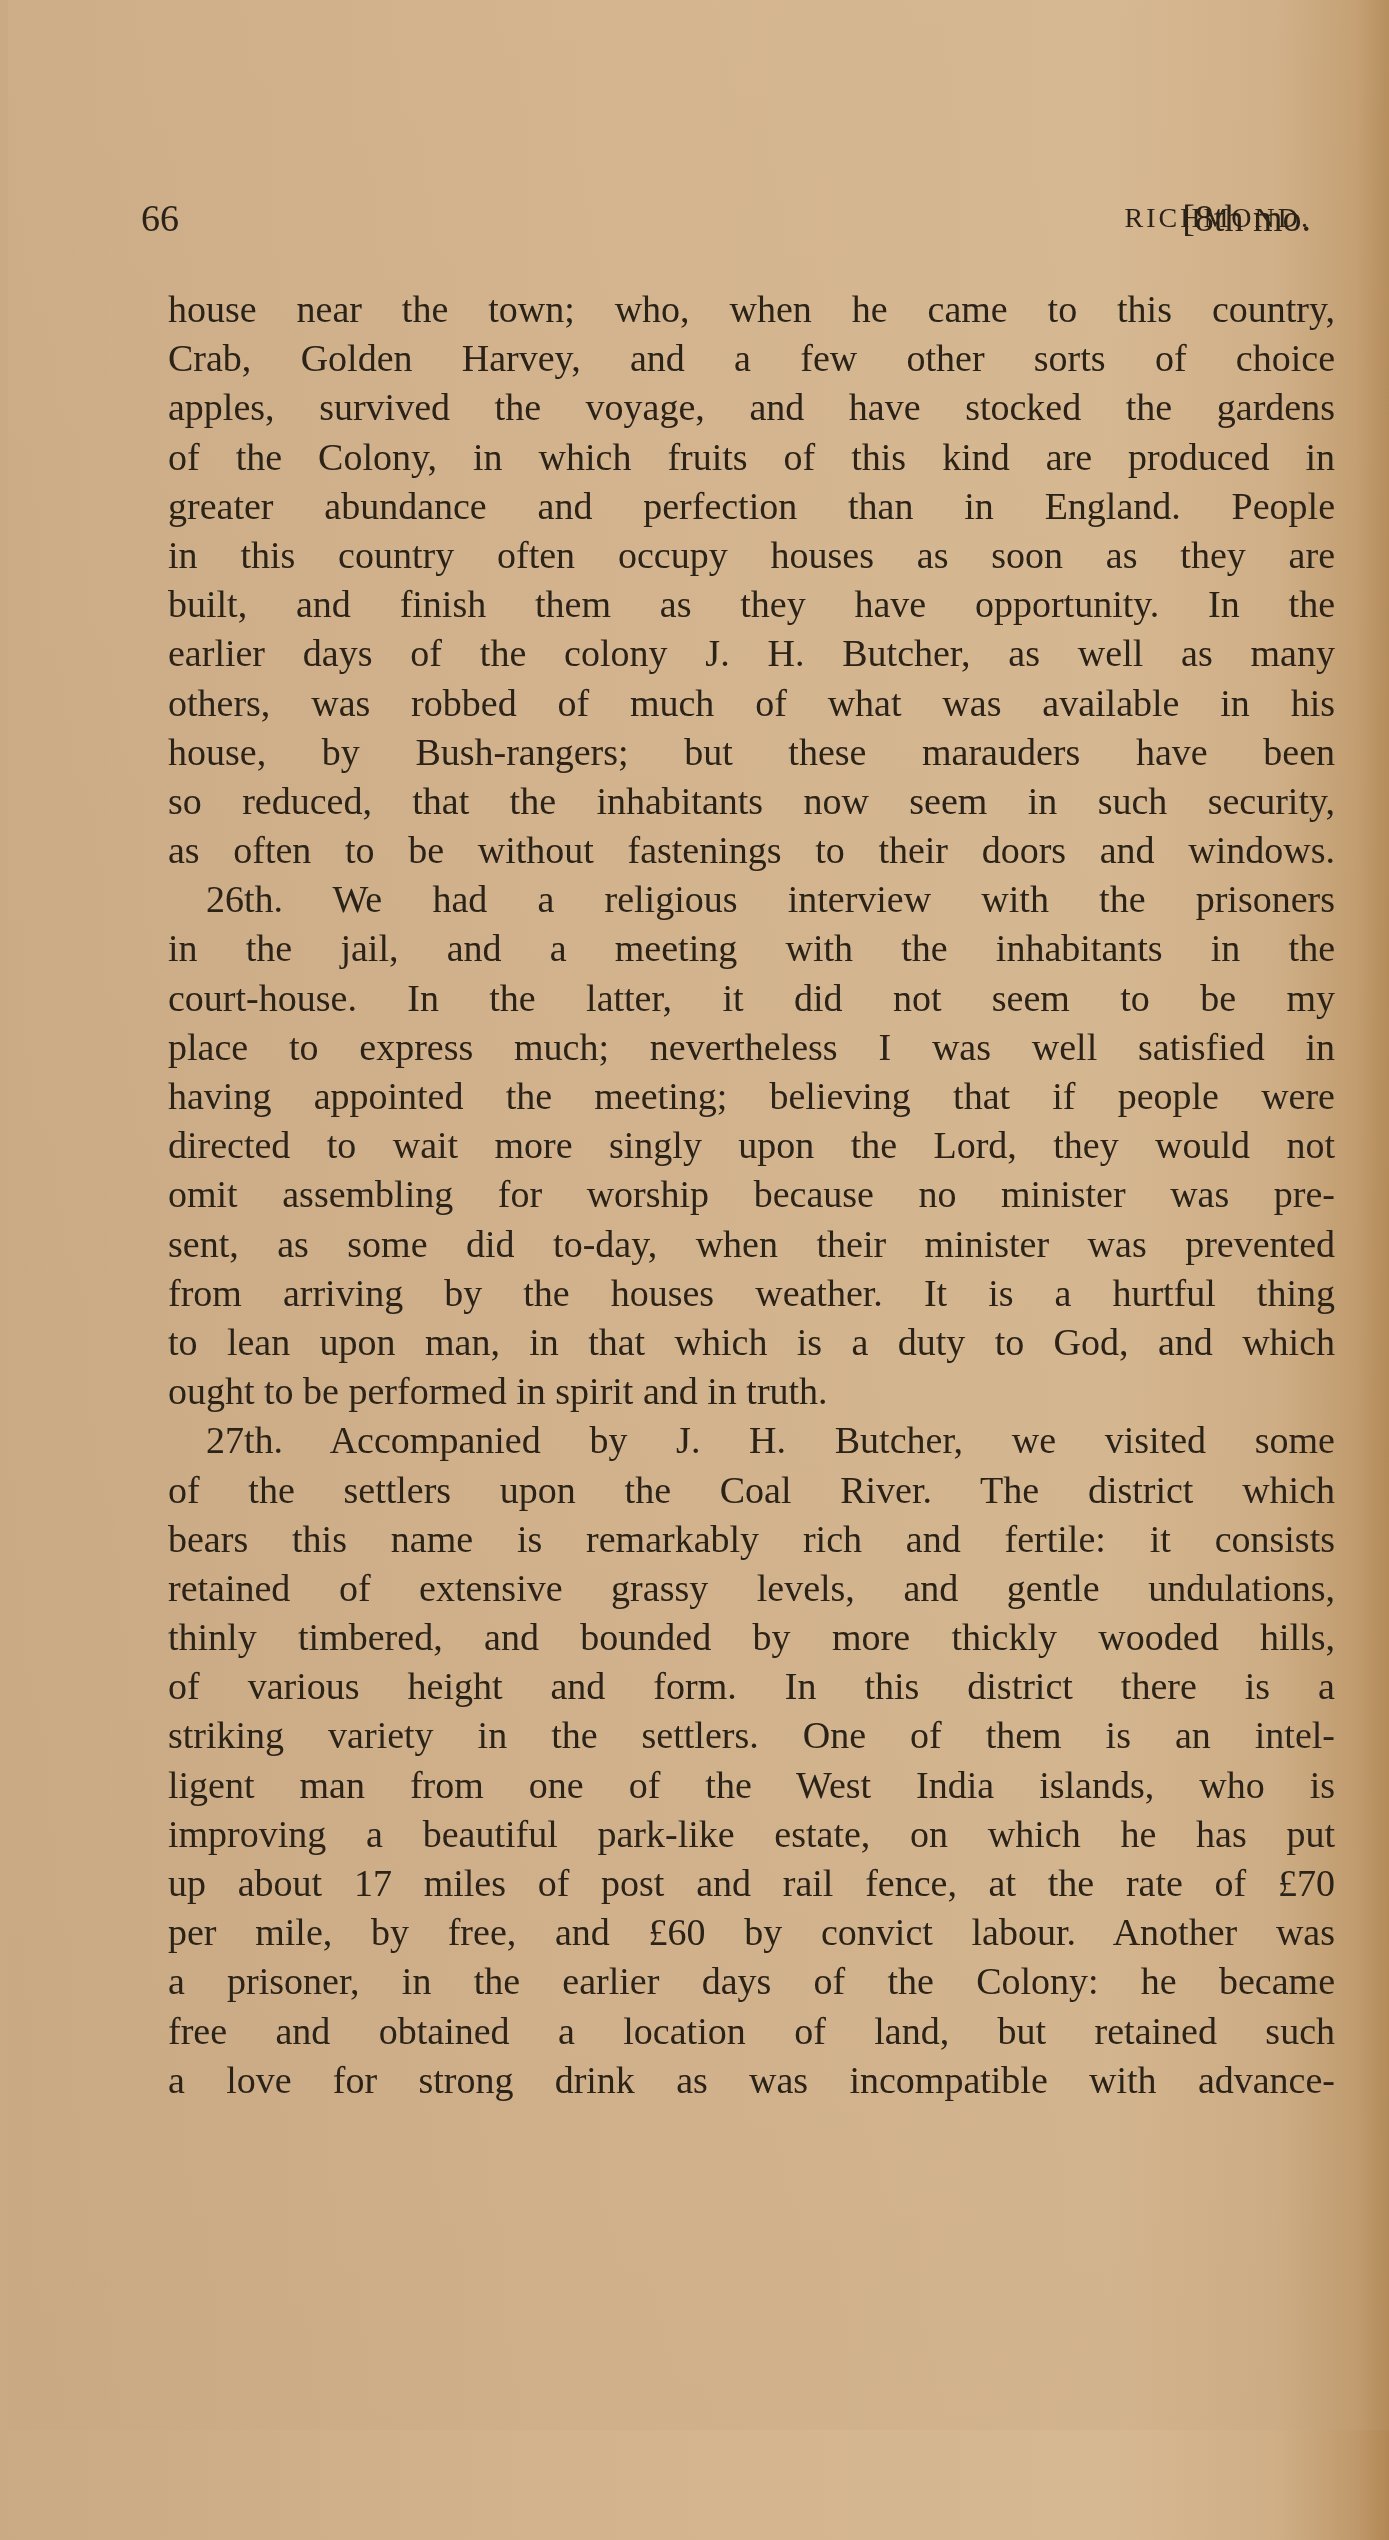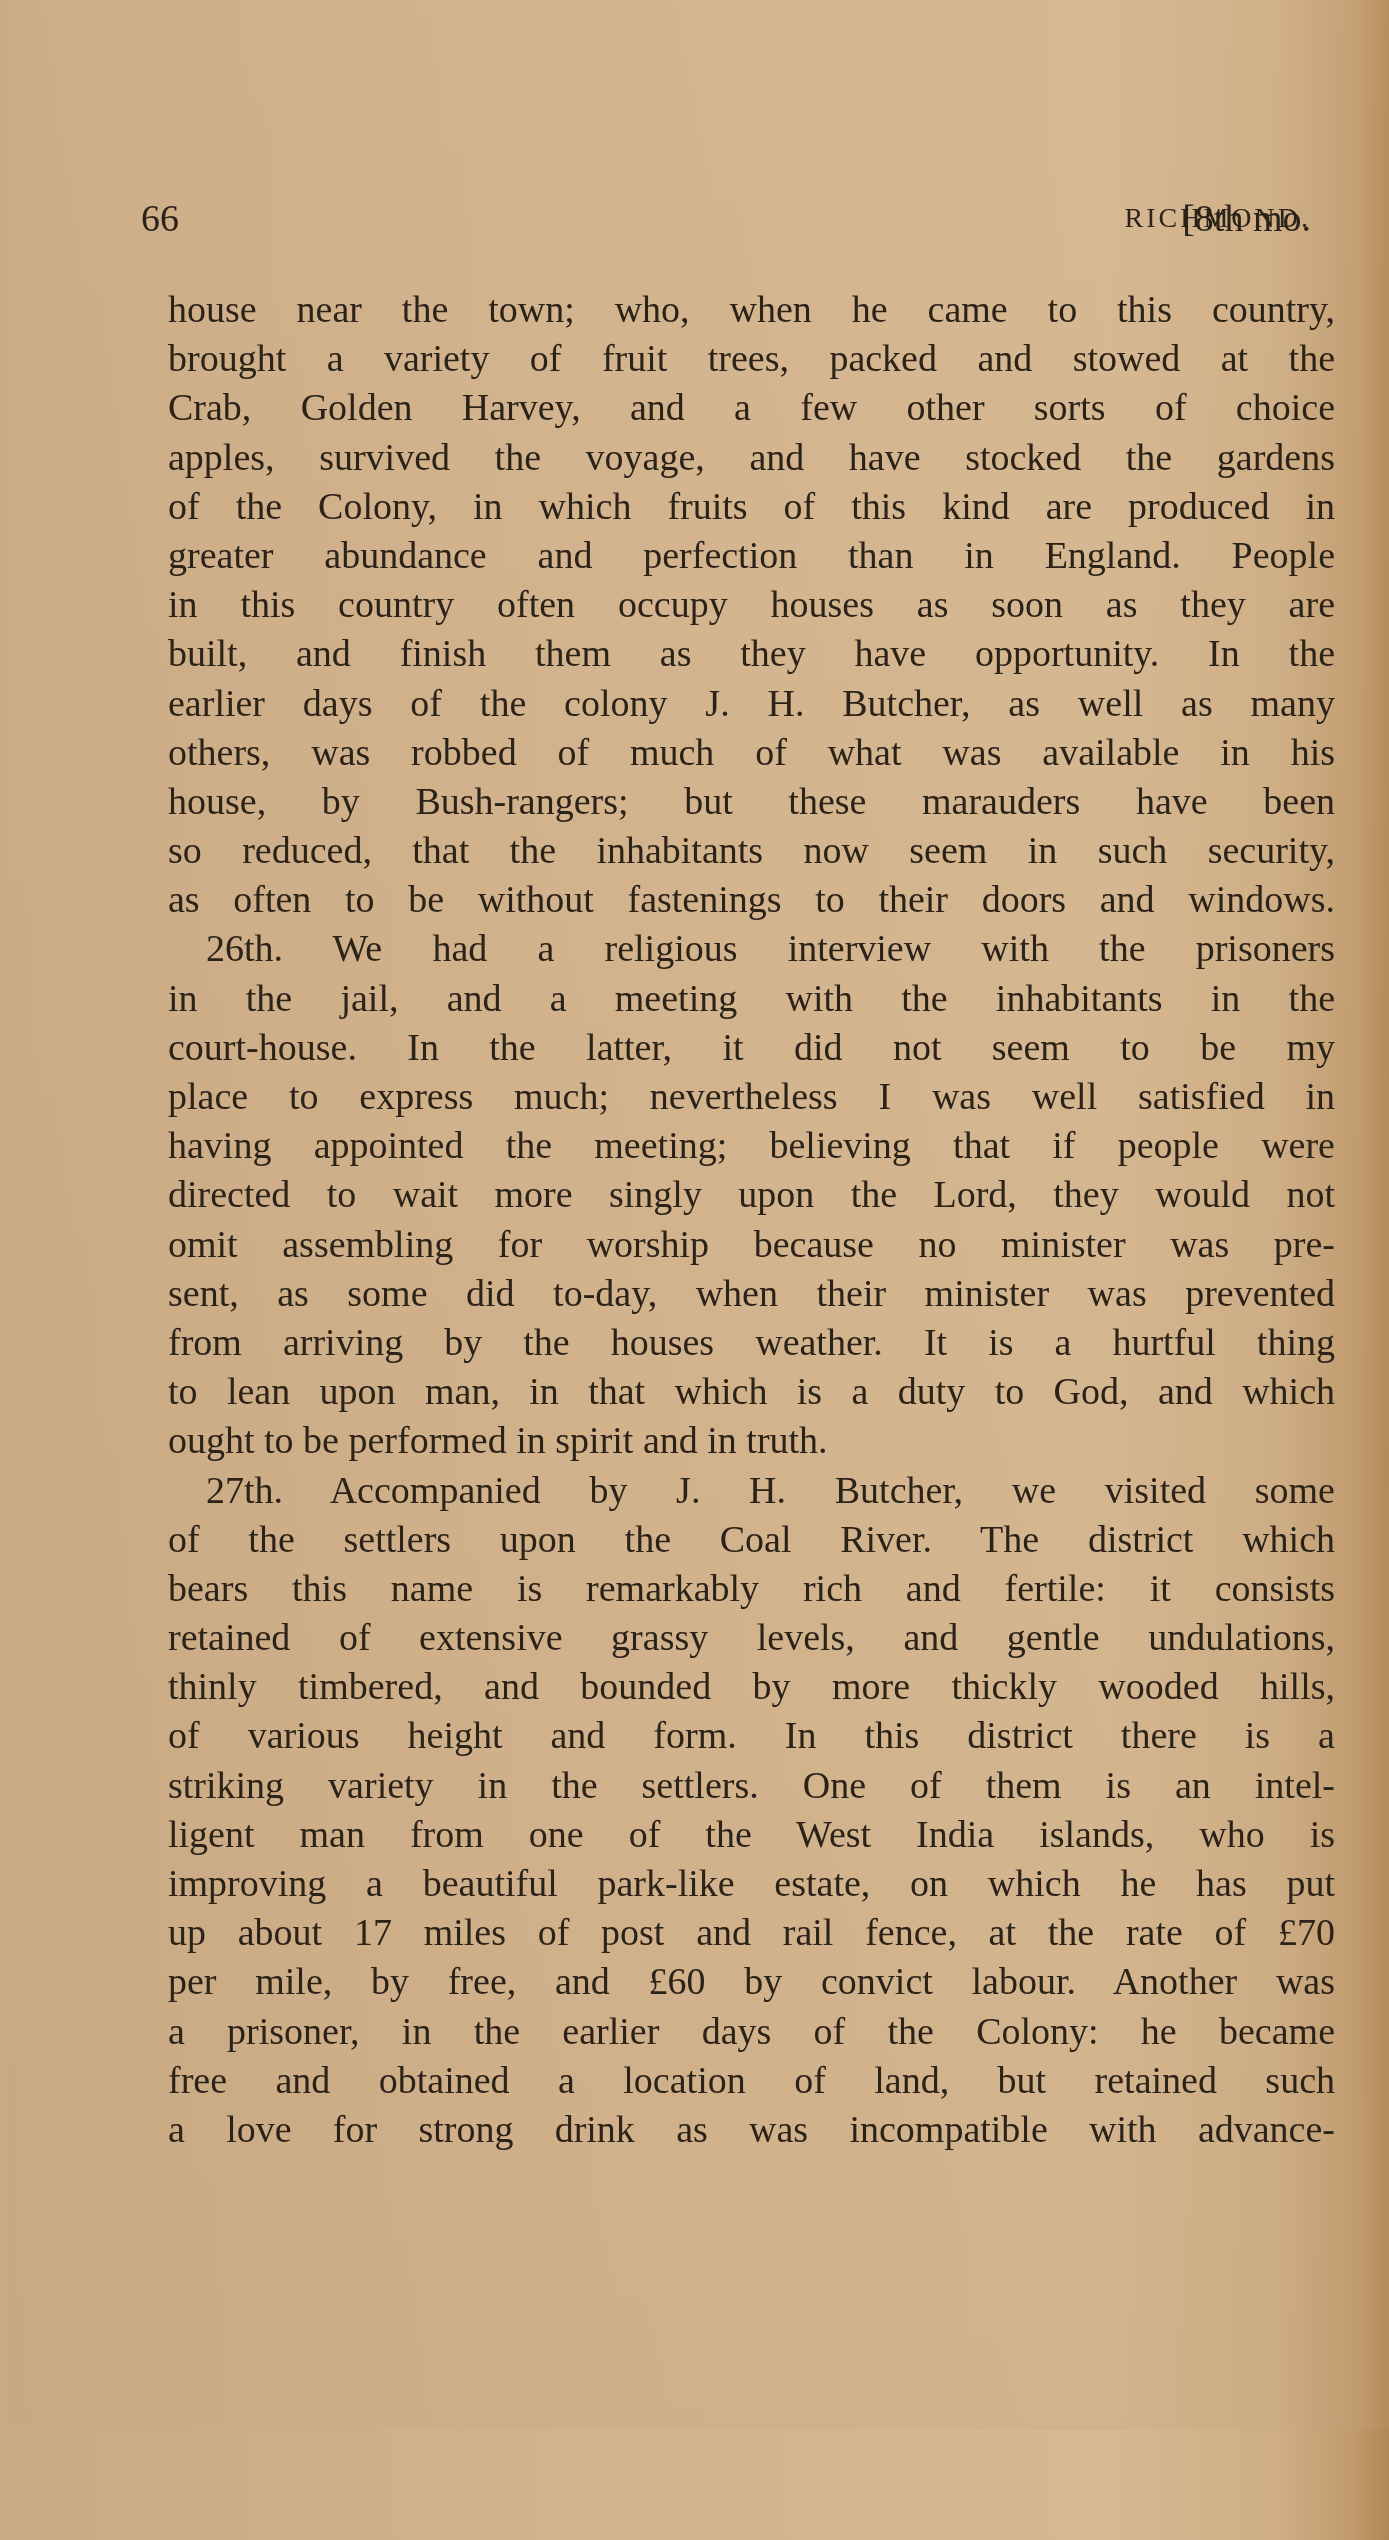--- a/index.html
+++ b/index.html
@@ -67,21 +67,20 @@
 <div class="page">
   <div class="running-head">
     <span class="folio">66</span>
     <span class="head-title">RICHMOND.</span>
     <span class="head-month">[8th mo.</span>
   </div>
 
   <div class="body-text">
     <div>
       <span class="line">house near the town; who, when he came to this country,</span>
-      <span class="line">brought a variety of fruit trees, packed and stowed at the</span>
       <span class="line">Crab, Golden Harvey, and a few other sorts of choice</span>
       <span class="line">apples, survived the voyage, and have stocked the gardens</span>
       <span class="line">of the Colony, in which fruits of this kind are produced in</span>
       <span class="line">greater abundance and perfection than in England. People</span>
       <span class="line">in this country often occupy houses as soon as they are</span>
       <span class="line">built, and finish them as they have opportunity. In the</span>
       <span class="line">earlier days of the colony J. H. Butcher, as well as many</span>
       <span class="line">others, was robbed of much of what was available in his</span>
       <span class="line">house, by Bush-rangers; but these marauders have been</span>
       <span class="line">so reduced, that the inhabitants now seem in such security,</span>

